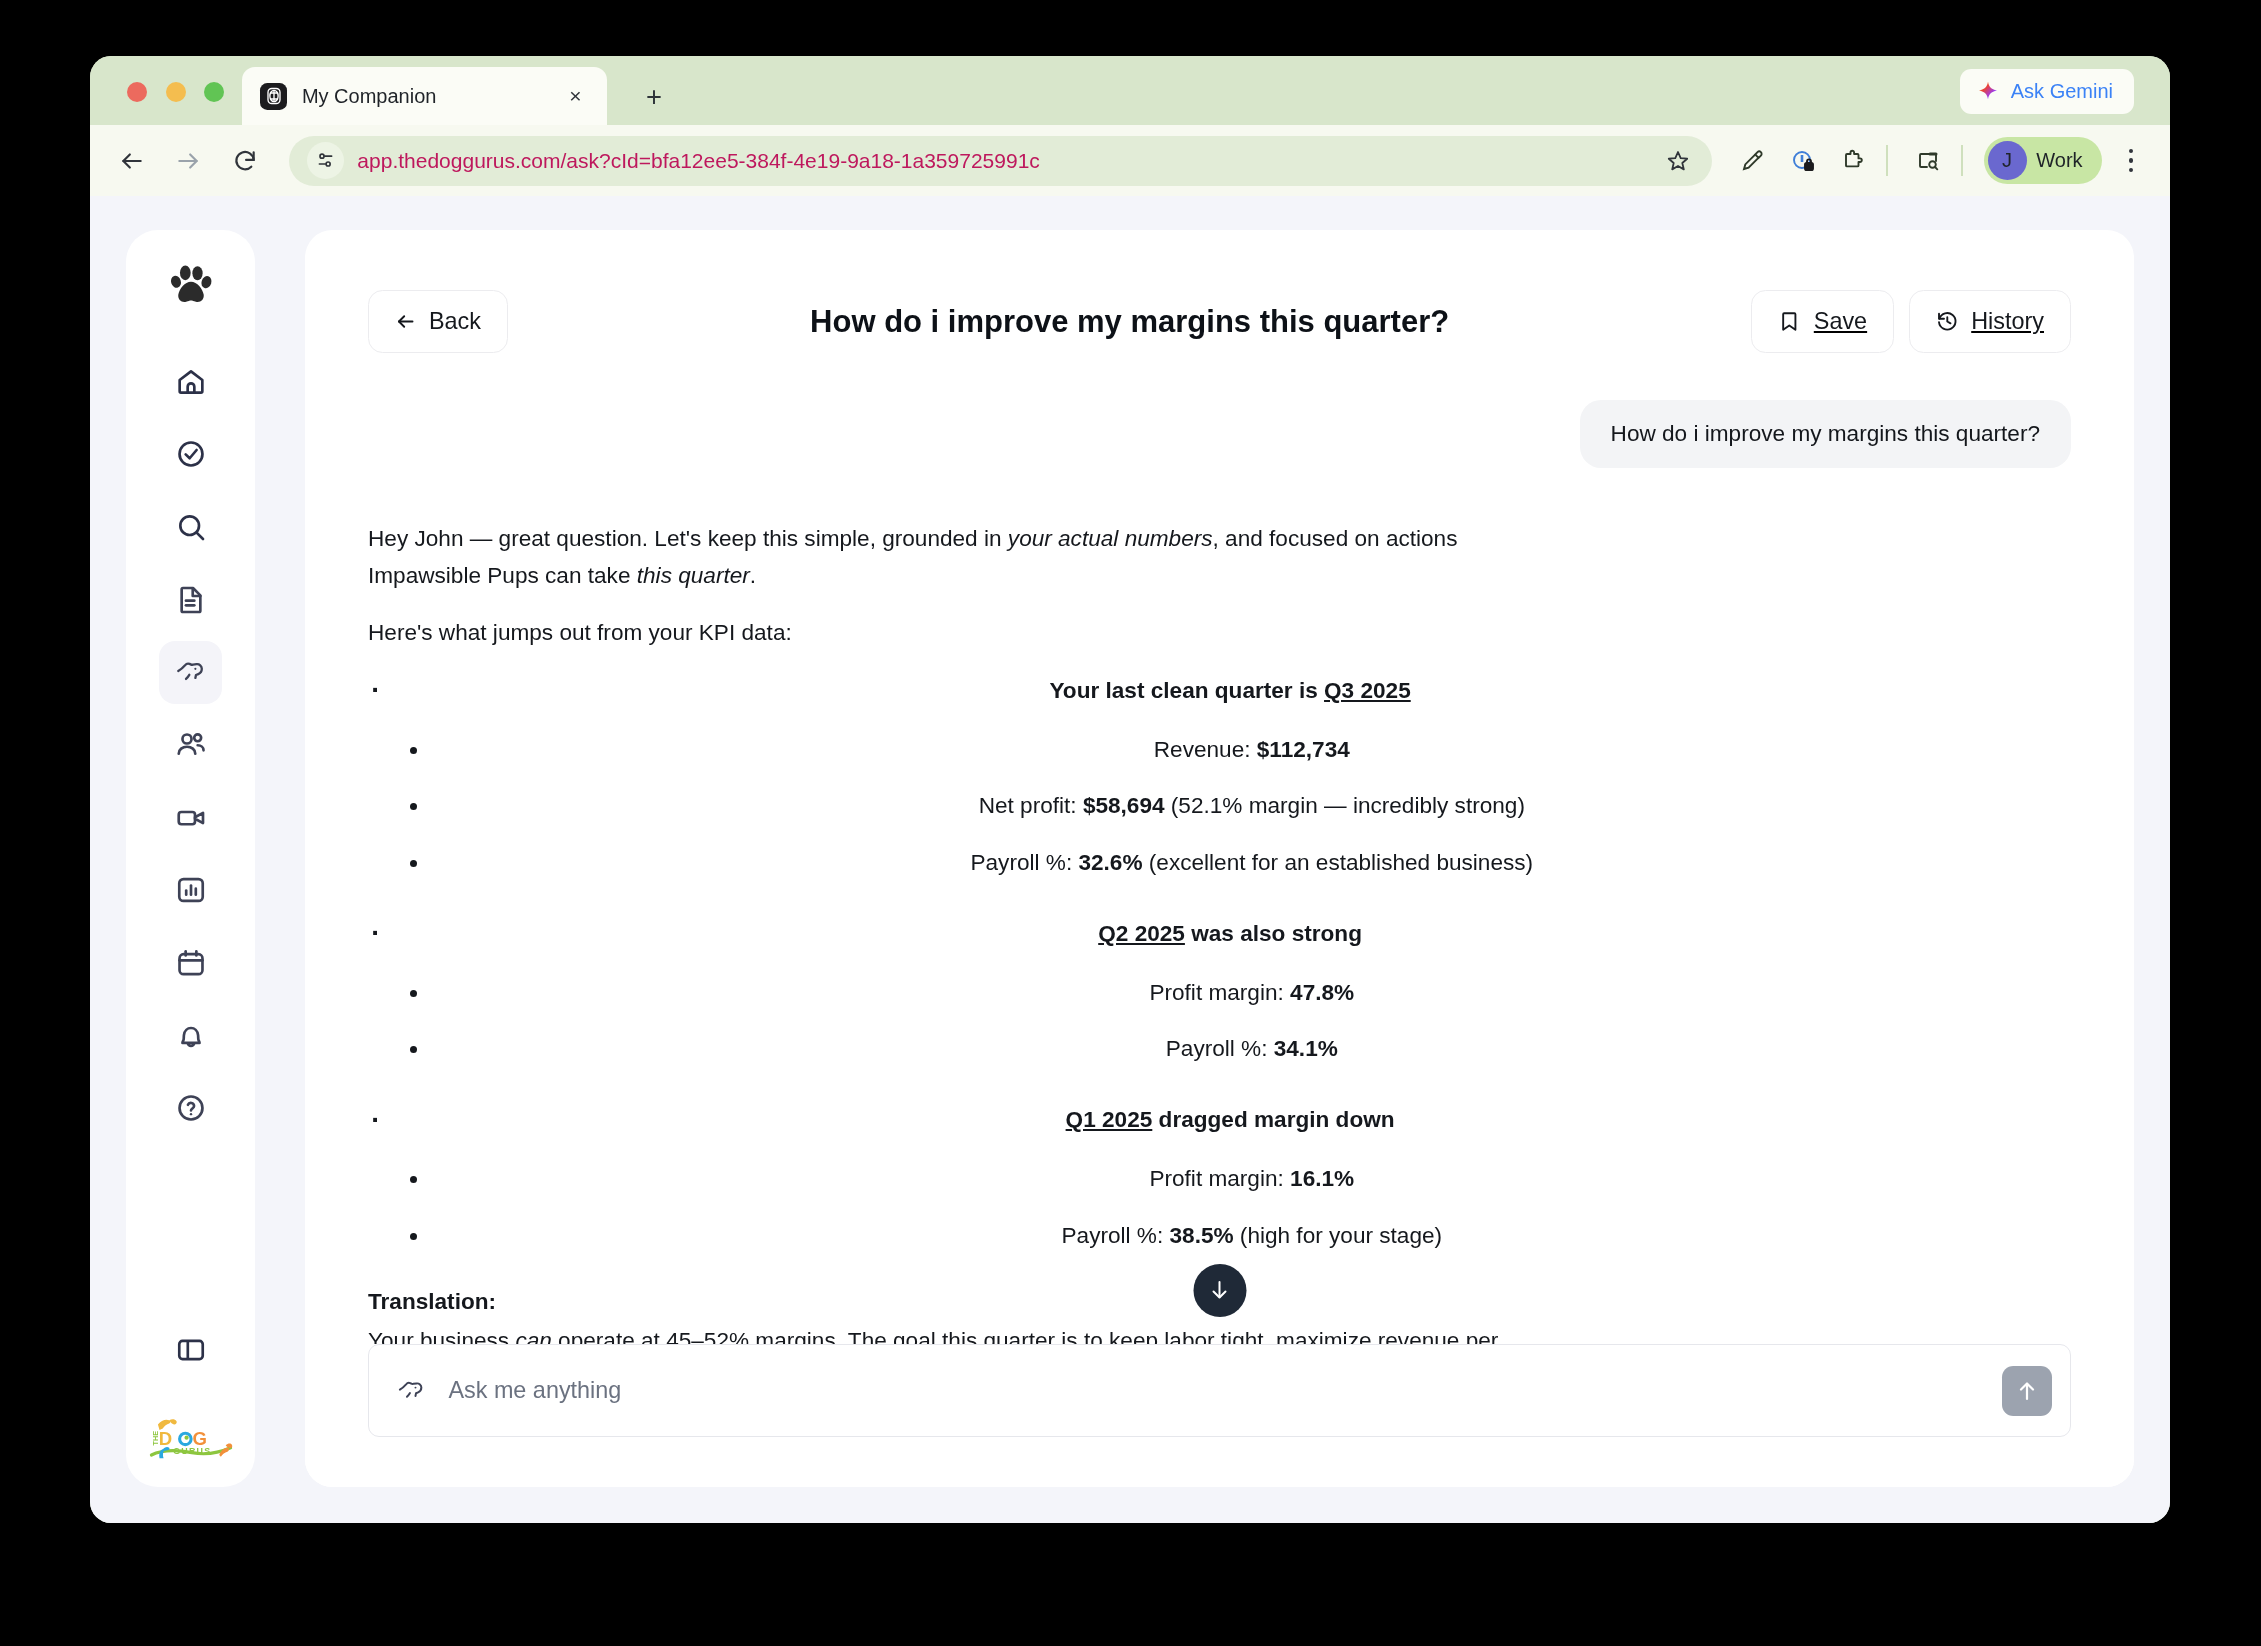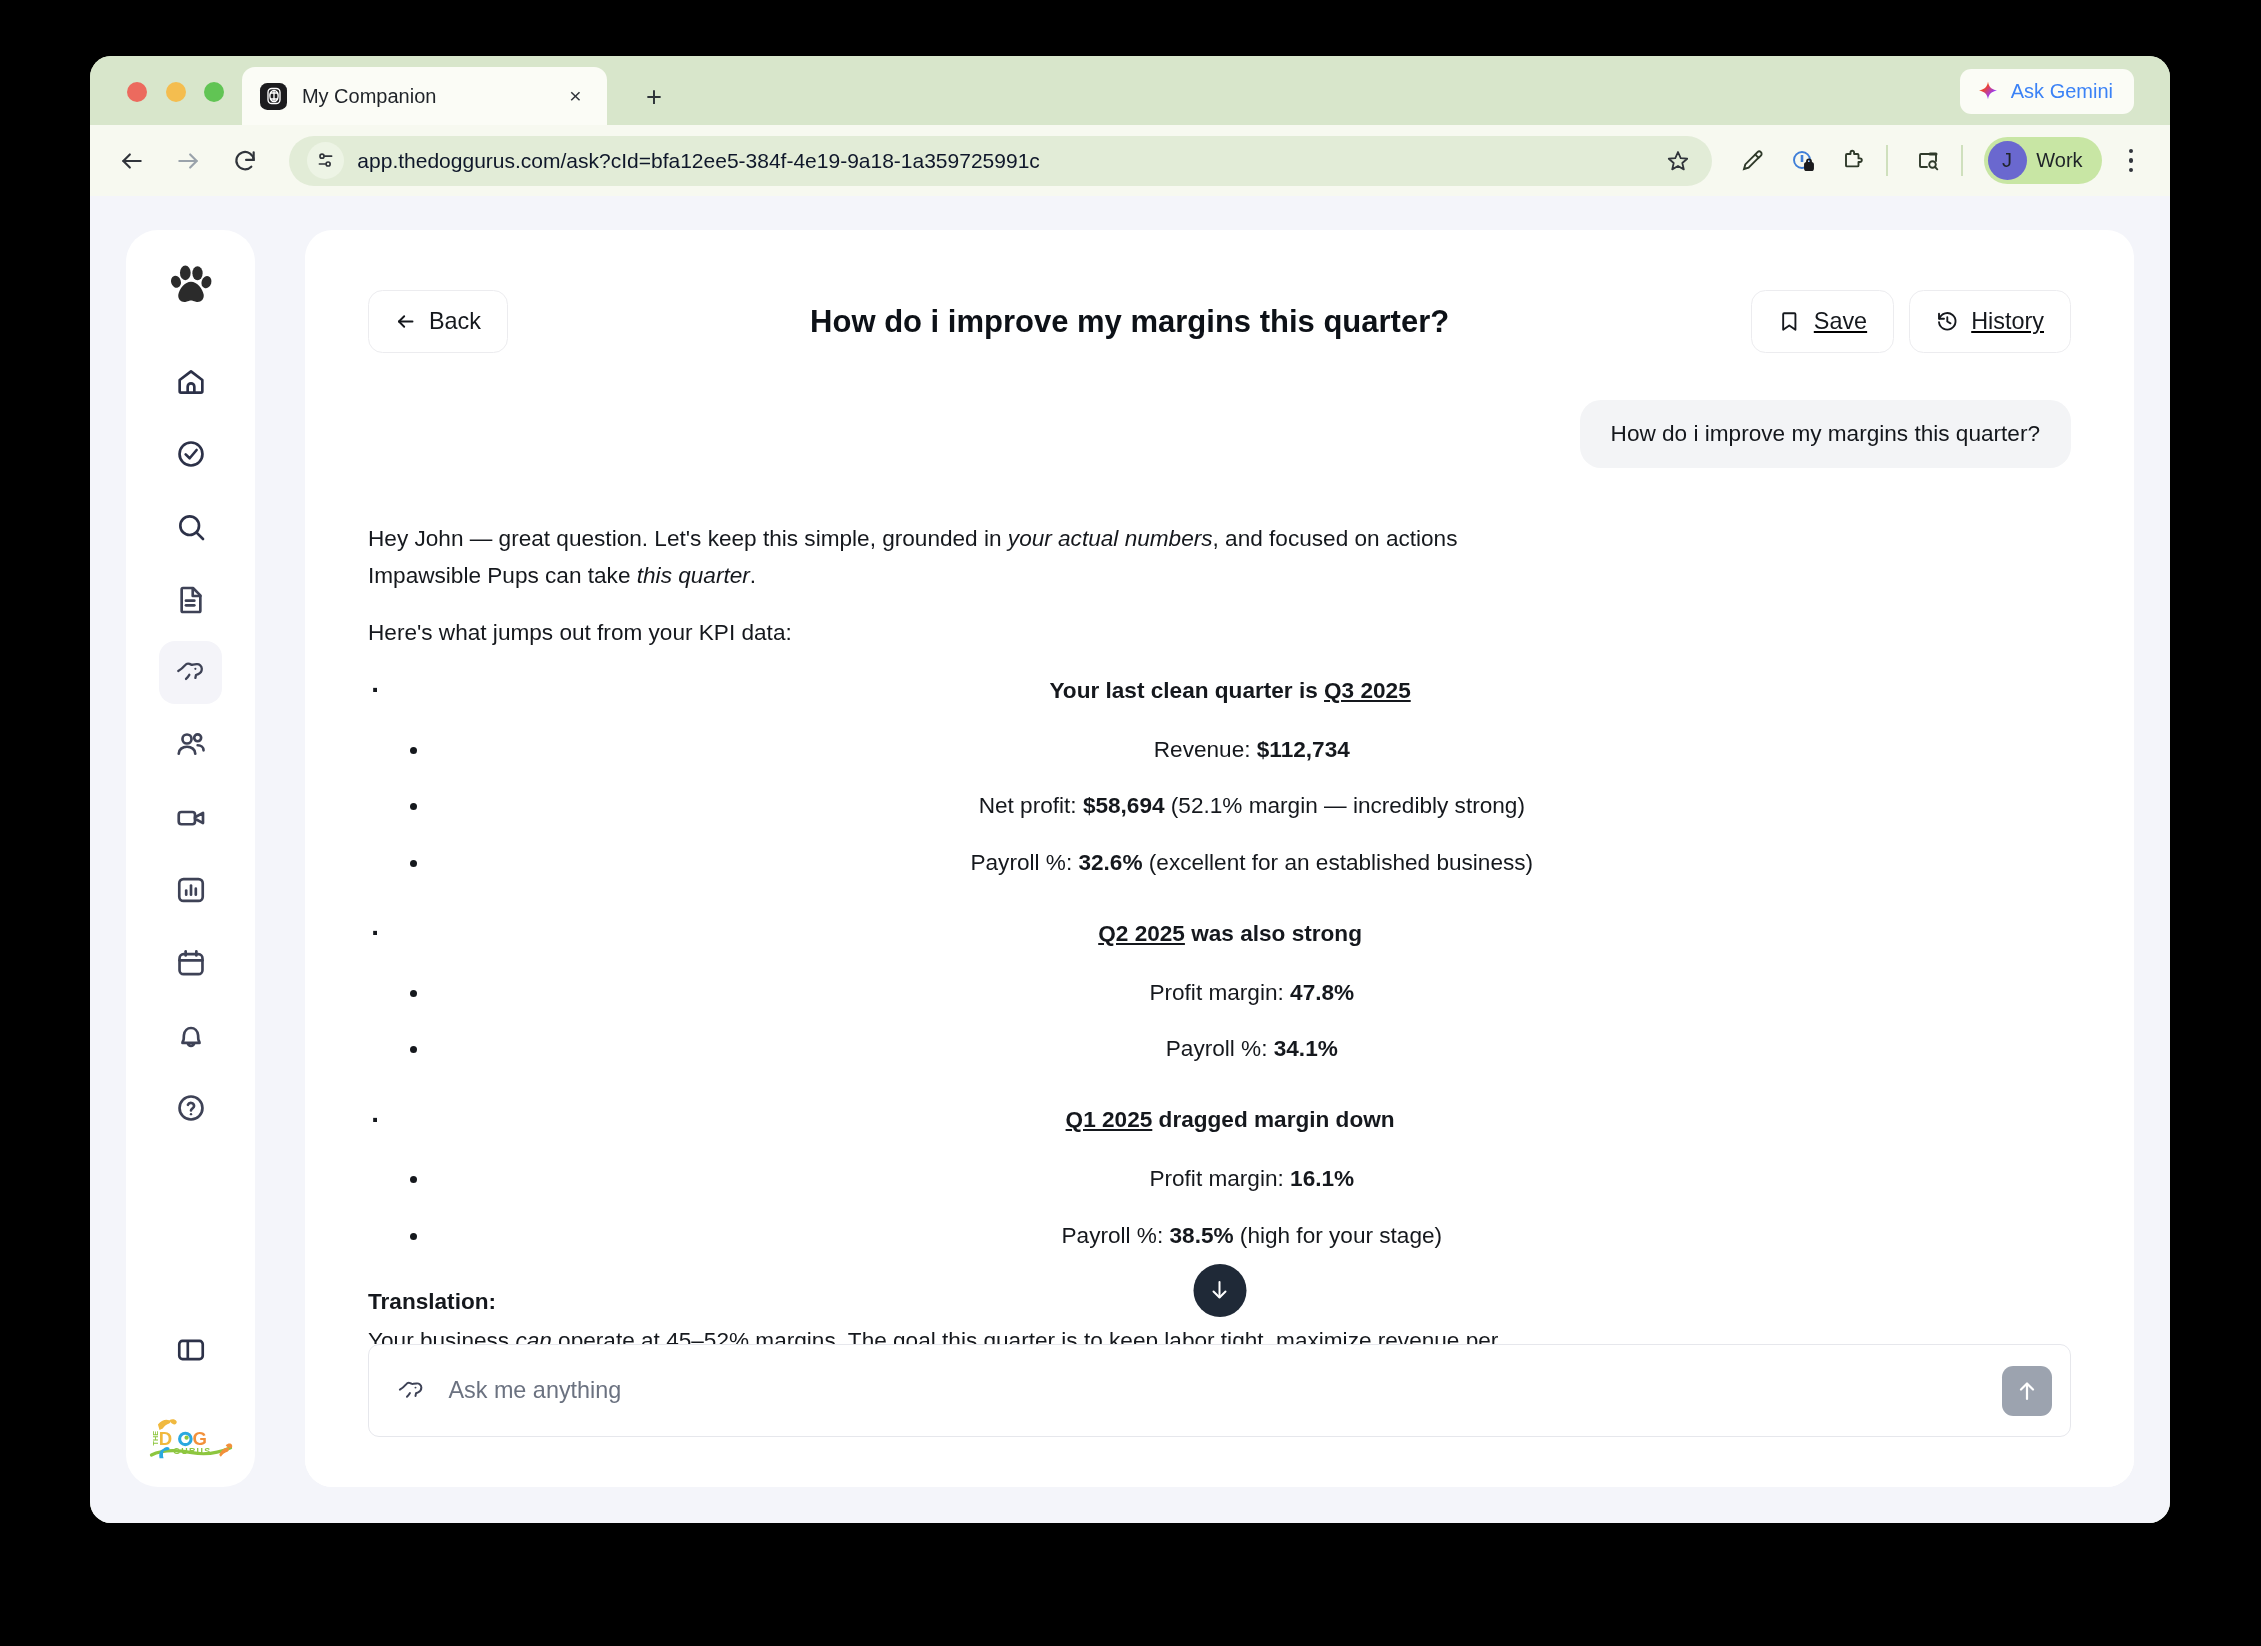--- a/index.html
+++ b/index.html
@@ -111,21 +111,21 @@
     width: 37px; height: 37px;
     border-radius: 50%;
     background: #edf4e5;
     display: flex; align-items: center; justify-content: center;
     flex: none;
   }
   .url-text {
     flex: 1;
     margin-left: 13px;
     font-size: 21px;
-    color: #0f172a;
+    color: #be185d;
     white-space: nowrap;
     overflow: hidden;
     min-width: 0;
   }
   .url-star {
     width: 42px; height: 42px;
     display: flex; align-items: center; justify-content: center;
     flex: none;
   }
   .tb-icon {

